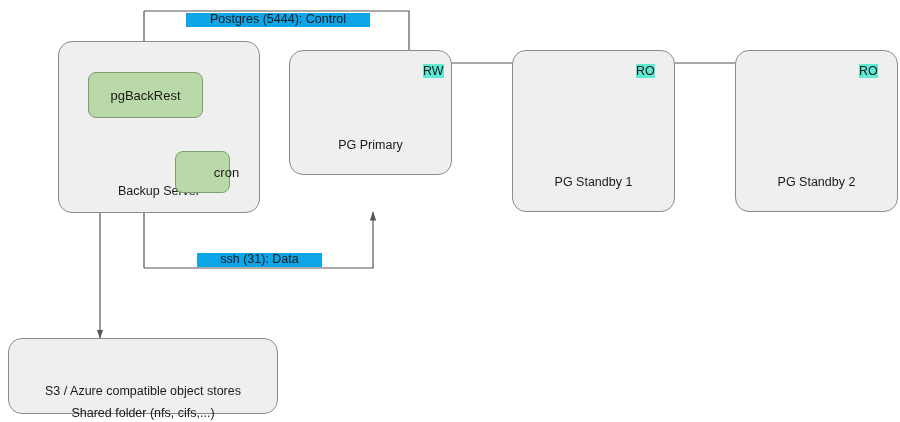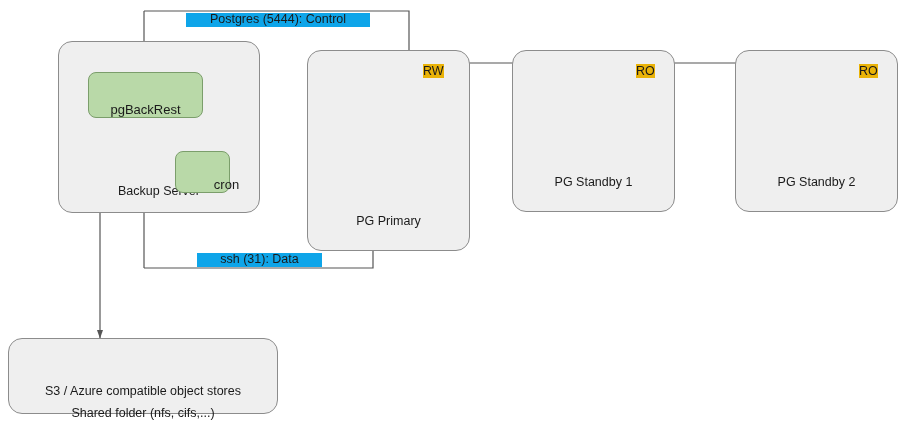--- a/index.html
+++ b/index.html
@@ -38,39 +38,39 @@
     color: #1a1a1a;
     white-space: nowrap;
   }
   .green-box {
     position: absolute;
     box-sizing: border-box;
     background: #B9D9A8;
     border: 1px solid #7B9E6B;
     border-radius: 8px;
     display: flex;
-    align-items: flex-end;
+    align-items: center;
     justify-content: center;
     font-size: 13px;
     color: #1a1a1a;
   }
   .edge-label {
     position: absolute;
     background: #0ea5e9;
     font-size: 12.5px;
     color: #1a1a1a;
     white-space: nowrap;
     text-align: center;
     line-height: 1.1;
   }
   .io-label {
     position: absolute;
     font-size: 12.5px;
     color: #1a1a1a;
-    background: #eab308;
+    background: #5eead4;
     white-space: nowrap;
   }
   .storage-text {
     position: absolute;
     left: 0;
     right: 0;
     text-align: center;
     font-size: 12.5px;
     color: #1a1a1a;
     line-height: 17px;
@@ -135,21 +135,21 @@
   </div>
 
   <div class="green-box" style="left:88px; top:72px; width:115px; height:46px;">
     <span>pgBackRest</span>
   </div>
 
   <div class="green-box" style="left:175px; top:151px; width:55px; height:42px;padding-left:48px;">
     <span>cron</span>
   </div>
 
-  <div class="node" style="left:307px; top:50px; width:163px; height:201px;">
+  <div class="node" style="left:289px; top:50px; width:163px; height:125px;">
     <div class="node-label" style="bottom:22px;">PG Primary</div>
   </div>
   <div class="io-label" style="left:423px; top:64px;">RW</div>
 
   <div class="node" style="left:512px; top:50px; width:163px; height:162px;">
     <div class="node-label" style="bottom:22px;">PG Standby 1</div>
   </div>
   <div class="io-label" style="left:636px; top:64px;">RO</div>
 
   <div class="node" style="left:735px; top:50px; width:163px; height:162px;">

